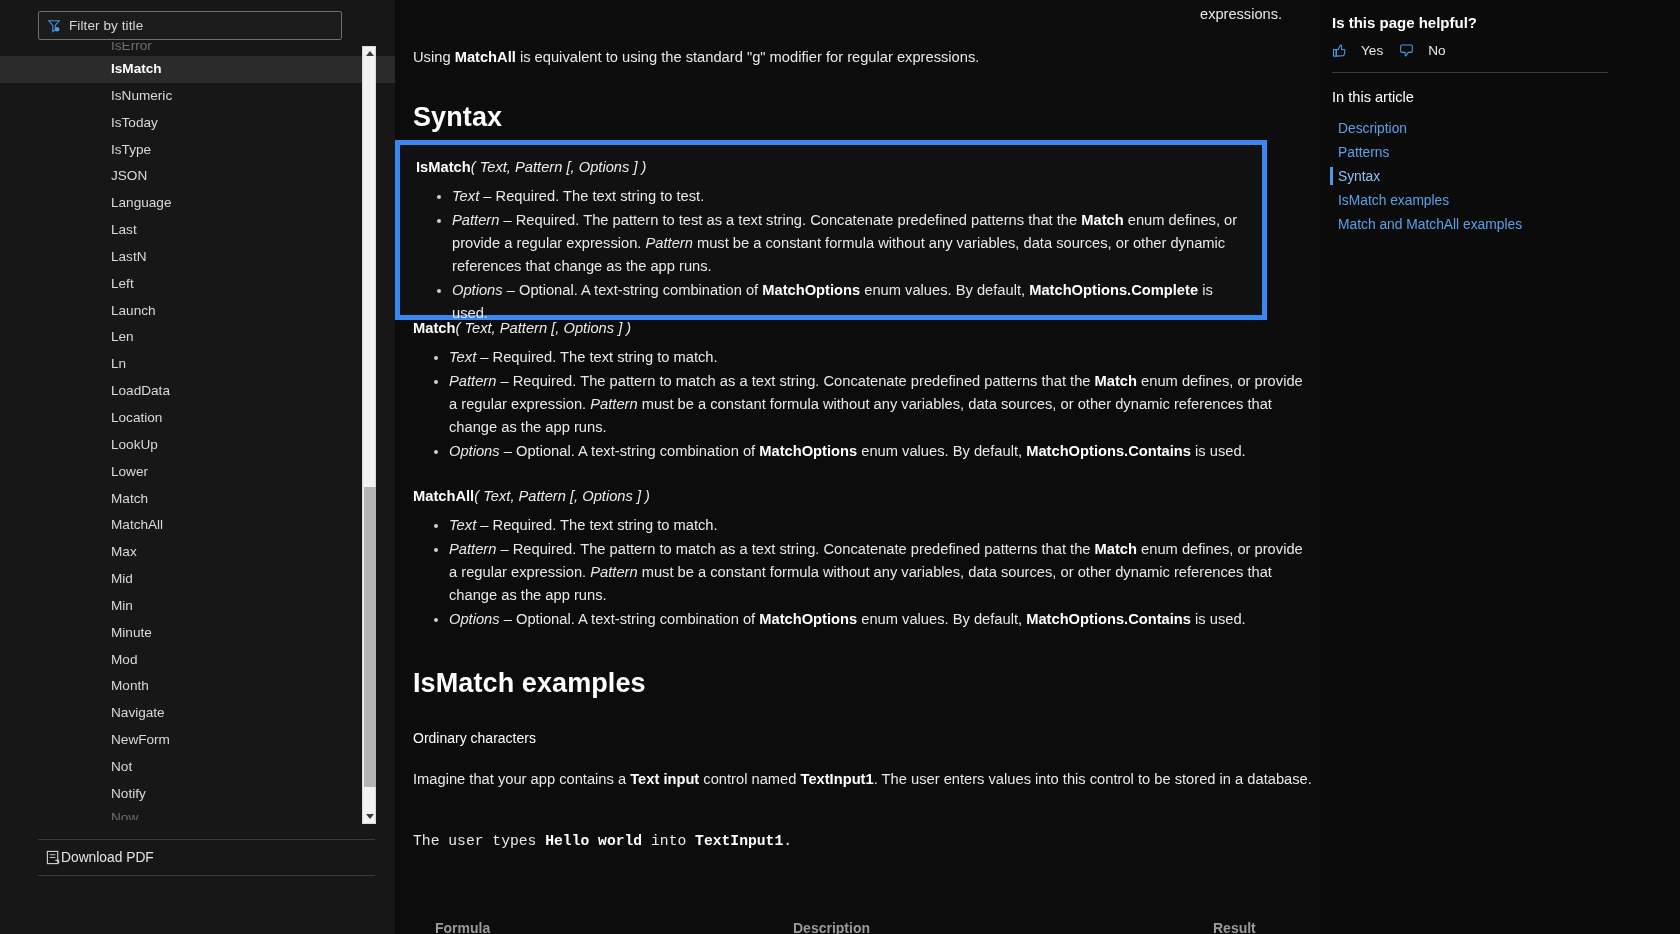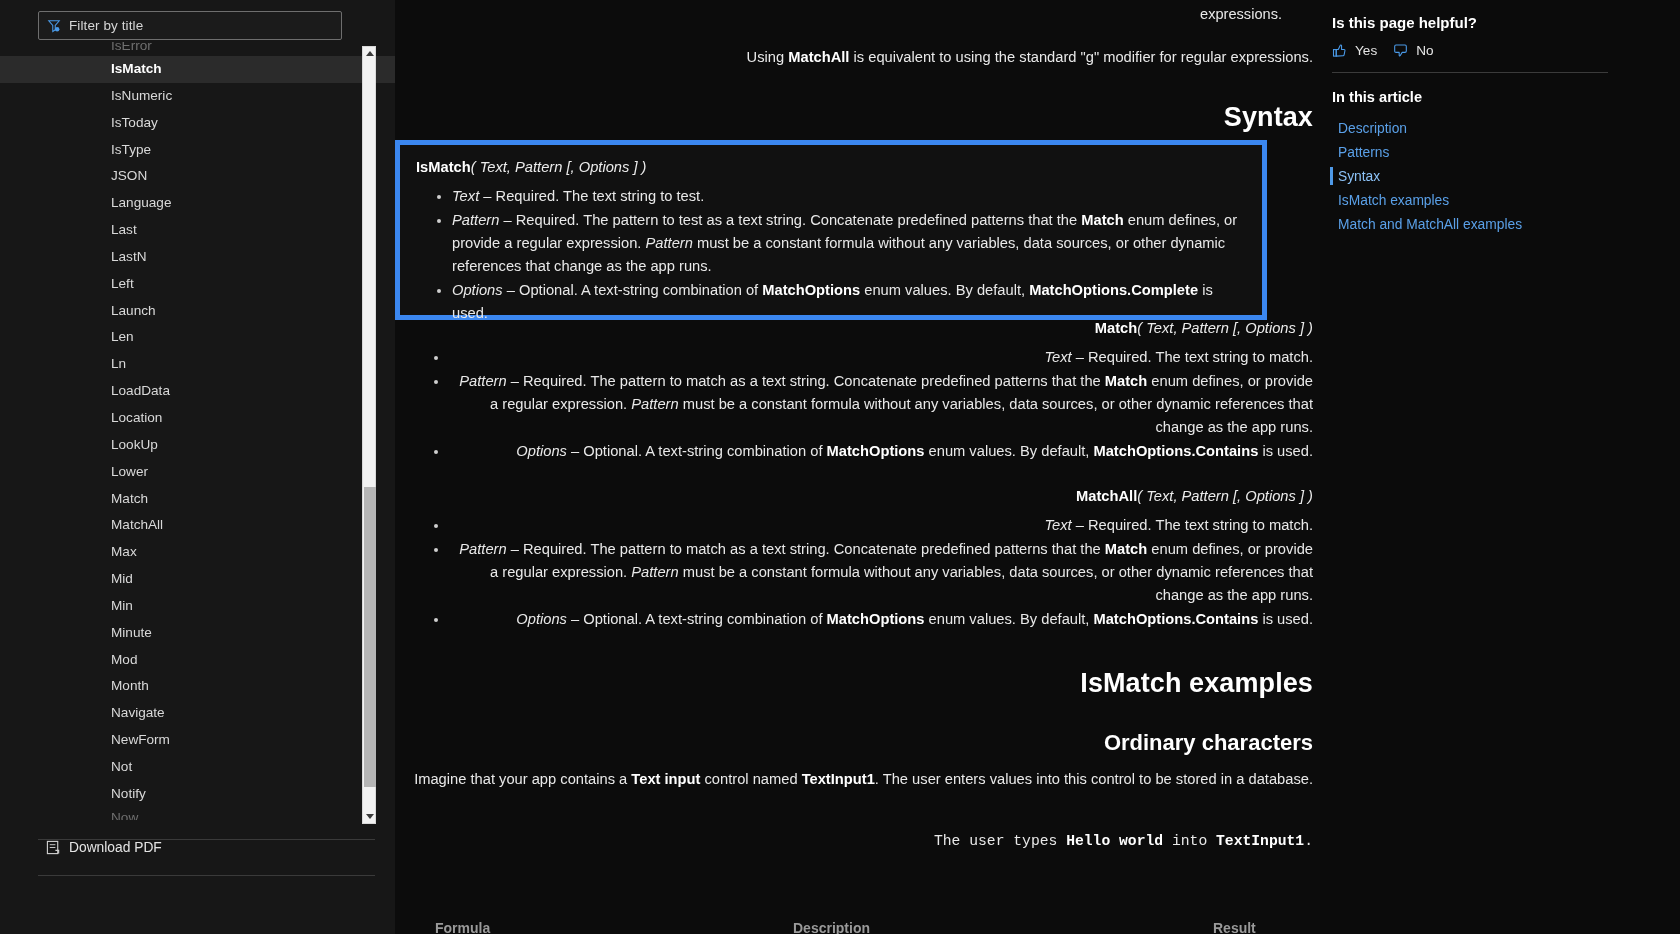--- a/index.html
+++ b/index.html
@@ -96,40 +96,39 @@
     background: #b5b5b5;
   }
 
   .pdf-bar {
     position: absolute;
     left: 38px; bottom: 58px;
     width: 337px;
     border-top: 1px solid #3a3a3a;
     border-bottom: 1px solid #3a3a3a;
     height: 37px;
-    display: flex; gap: 8px;
+    display: flex; align-items: center; 
     padding-left: 8px;
     cursor: pointer;
   }
   .pdf-icon { width: 15px; height: 15px; display:block; }
   .pdf-label { color: #e4e4e4; font-size: 13.8px; }
 
   
   #main {
     position: relative;
     flex: 1 1 auto;
     height: 934px;
     background: #0c0c0c;
     overflow: hidden;
   }
   .doc {
     position: absolute;
     left: 18px; top: 0;
     width: 900px;
-    text-align: right;
   }
   .frag-top {
     position: absolute;
     right: 38px; top: 6px;
     color: #e8e8e8;
     font-size: 14.6px;
   }
   p.body {
     color: #e9e9e9;
     font-size: 14.7px;
@@ -140,22 +139,22 @@
   i, em { font-style: italic; }
   h2.sec {
     color: #ffffff;
     font-size: 27px;
     font-weight: 600;
     margin: 0;
     letter-spacing: .1px;
   }
   h3.sub {
     color: #ffffff;
-    font-size: 22px;
-    font-weight: 700;
+    font-size: 14px;
+    font-weight: 400;
     margin: 0;
   }
   .sig {
     color: #ececec;
     font-size: 14.7px;
     margin: 0;
   }
   ul.args {
     margin: 10px 0 0 0;
     padding-left: 36px;
@@ -189,26 +188,26 @@
     background: #0b0b0b;
     padding: 14px 40px 0 12px;
   }
   .rr-title {
     color: #ffffff;
     font-size: 15px;
     font-weight: 700;
     margin: 0 0 12px 0;
   }
   .fb-row { display: flex; align-items: center; gap: 6px; margin-bottom: 14px; }
-  .fb-btn { display: flex; align-items: center; gap: 8px; cursor: pointer; margin-right: 10px; }
+  .fb-btn { display: flex; align-items: center; gap: 14px; cursor: pointer; margin-right: 10px; }
   .fb-btn span { color: #e6e6e6; font-size: 13.6px; }
   .thumb-icon { width: 15px; height: 15px; display: block; }
   .rr-sep { height: 1px; background: #3b3b3b; margin: 0 0 16px 0; width: 276px; }
   .rr-head {
-    color: #ffffff; font-size: 14.6px; font-weight: 700; margin: 0 0 11px 0;
+    color: #ffffff; font-size: 14.6px; font-weight: 400; margin: 0 0 11px 0;
   }
   .rr-links { margin: 0; padding: 0; list-style: none; }
   .rr-links li {
     position: relative;
     height: 24px;
     line-height: 24px;
     padding-left: 6px;
     cursor: pointer;
   }
   .rr-links li a {

